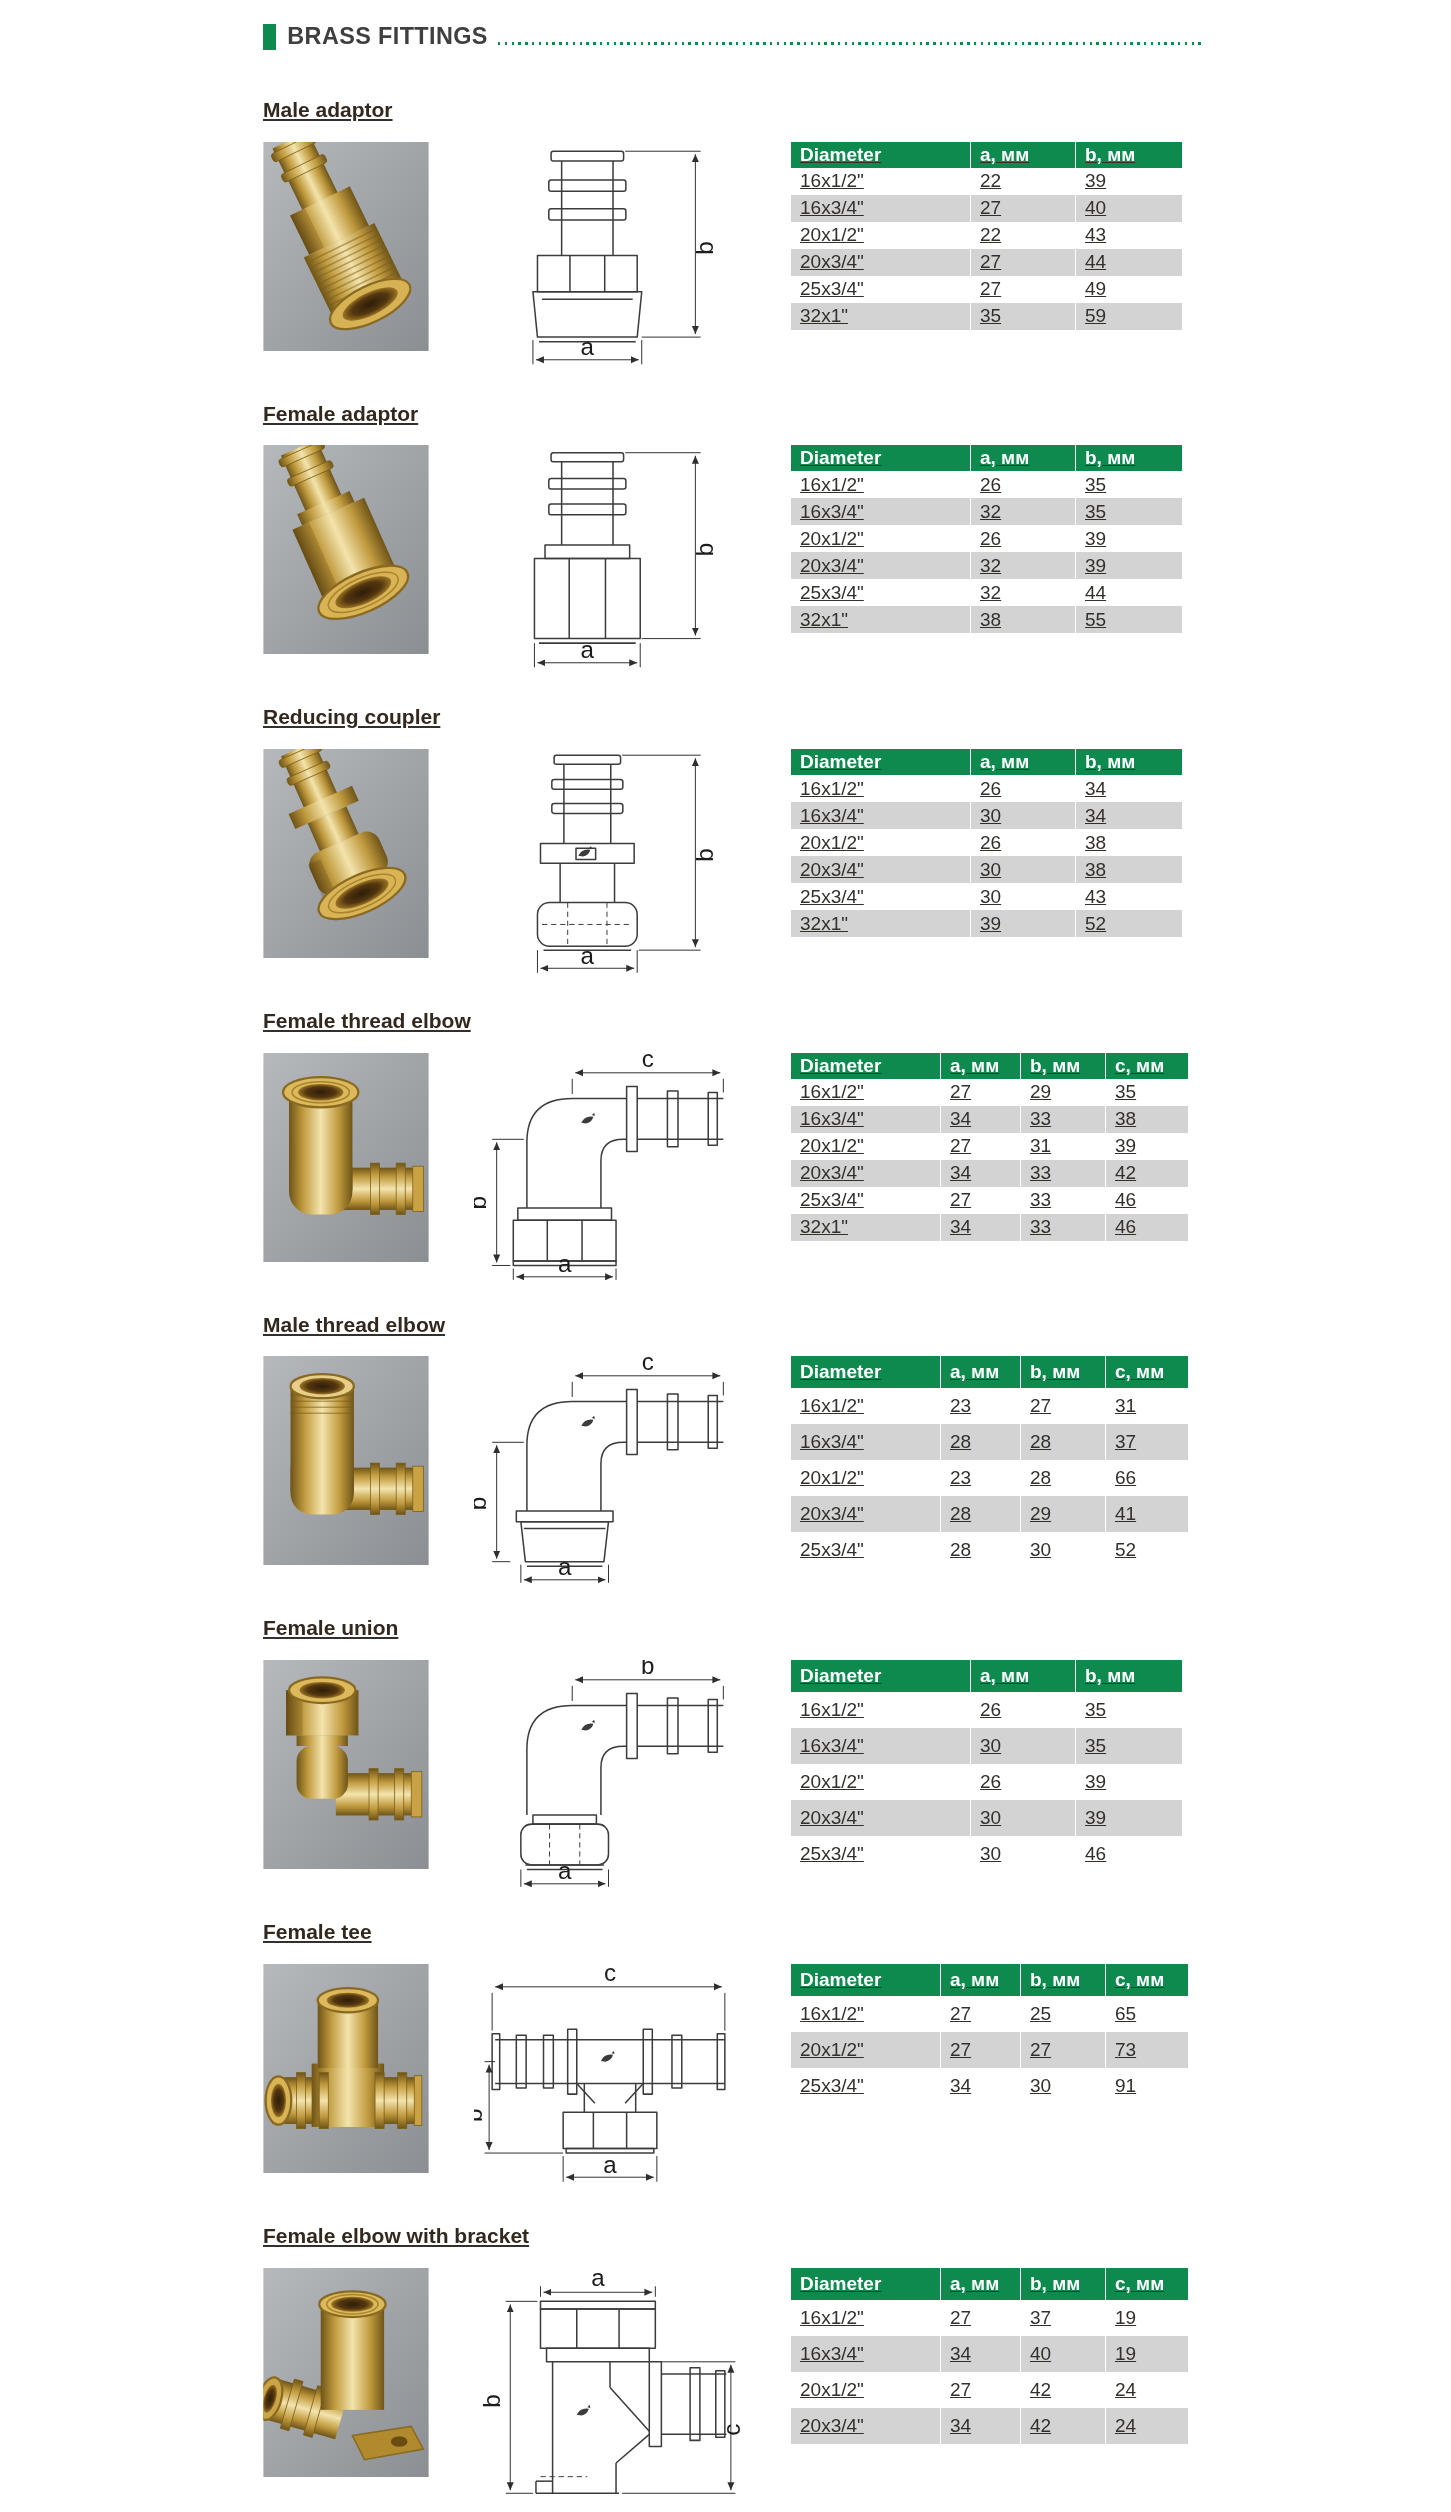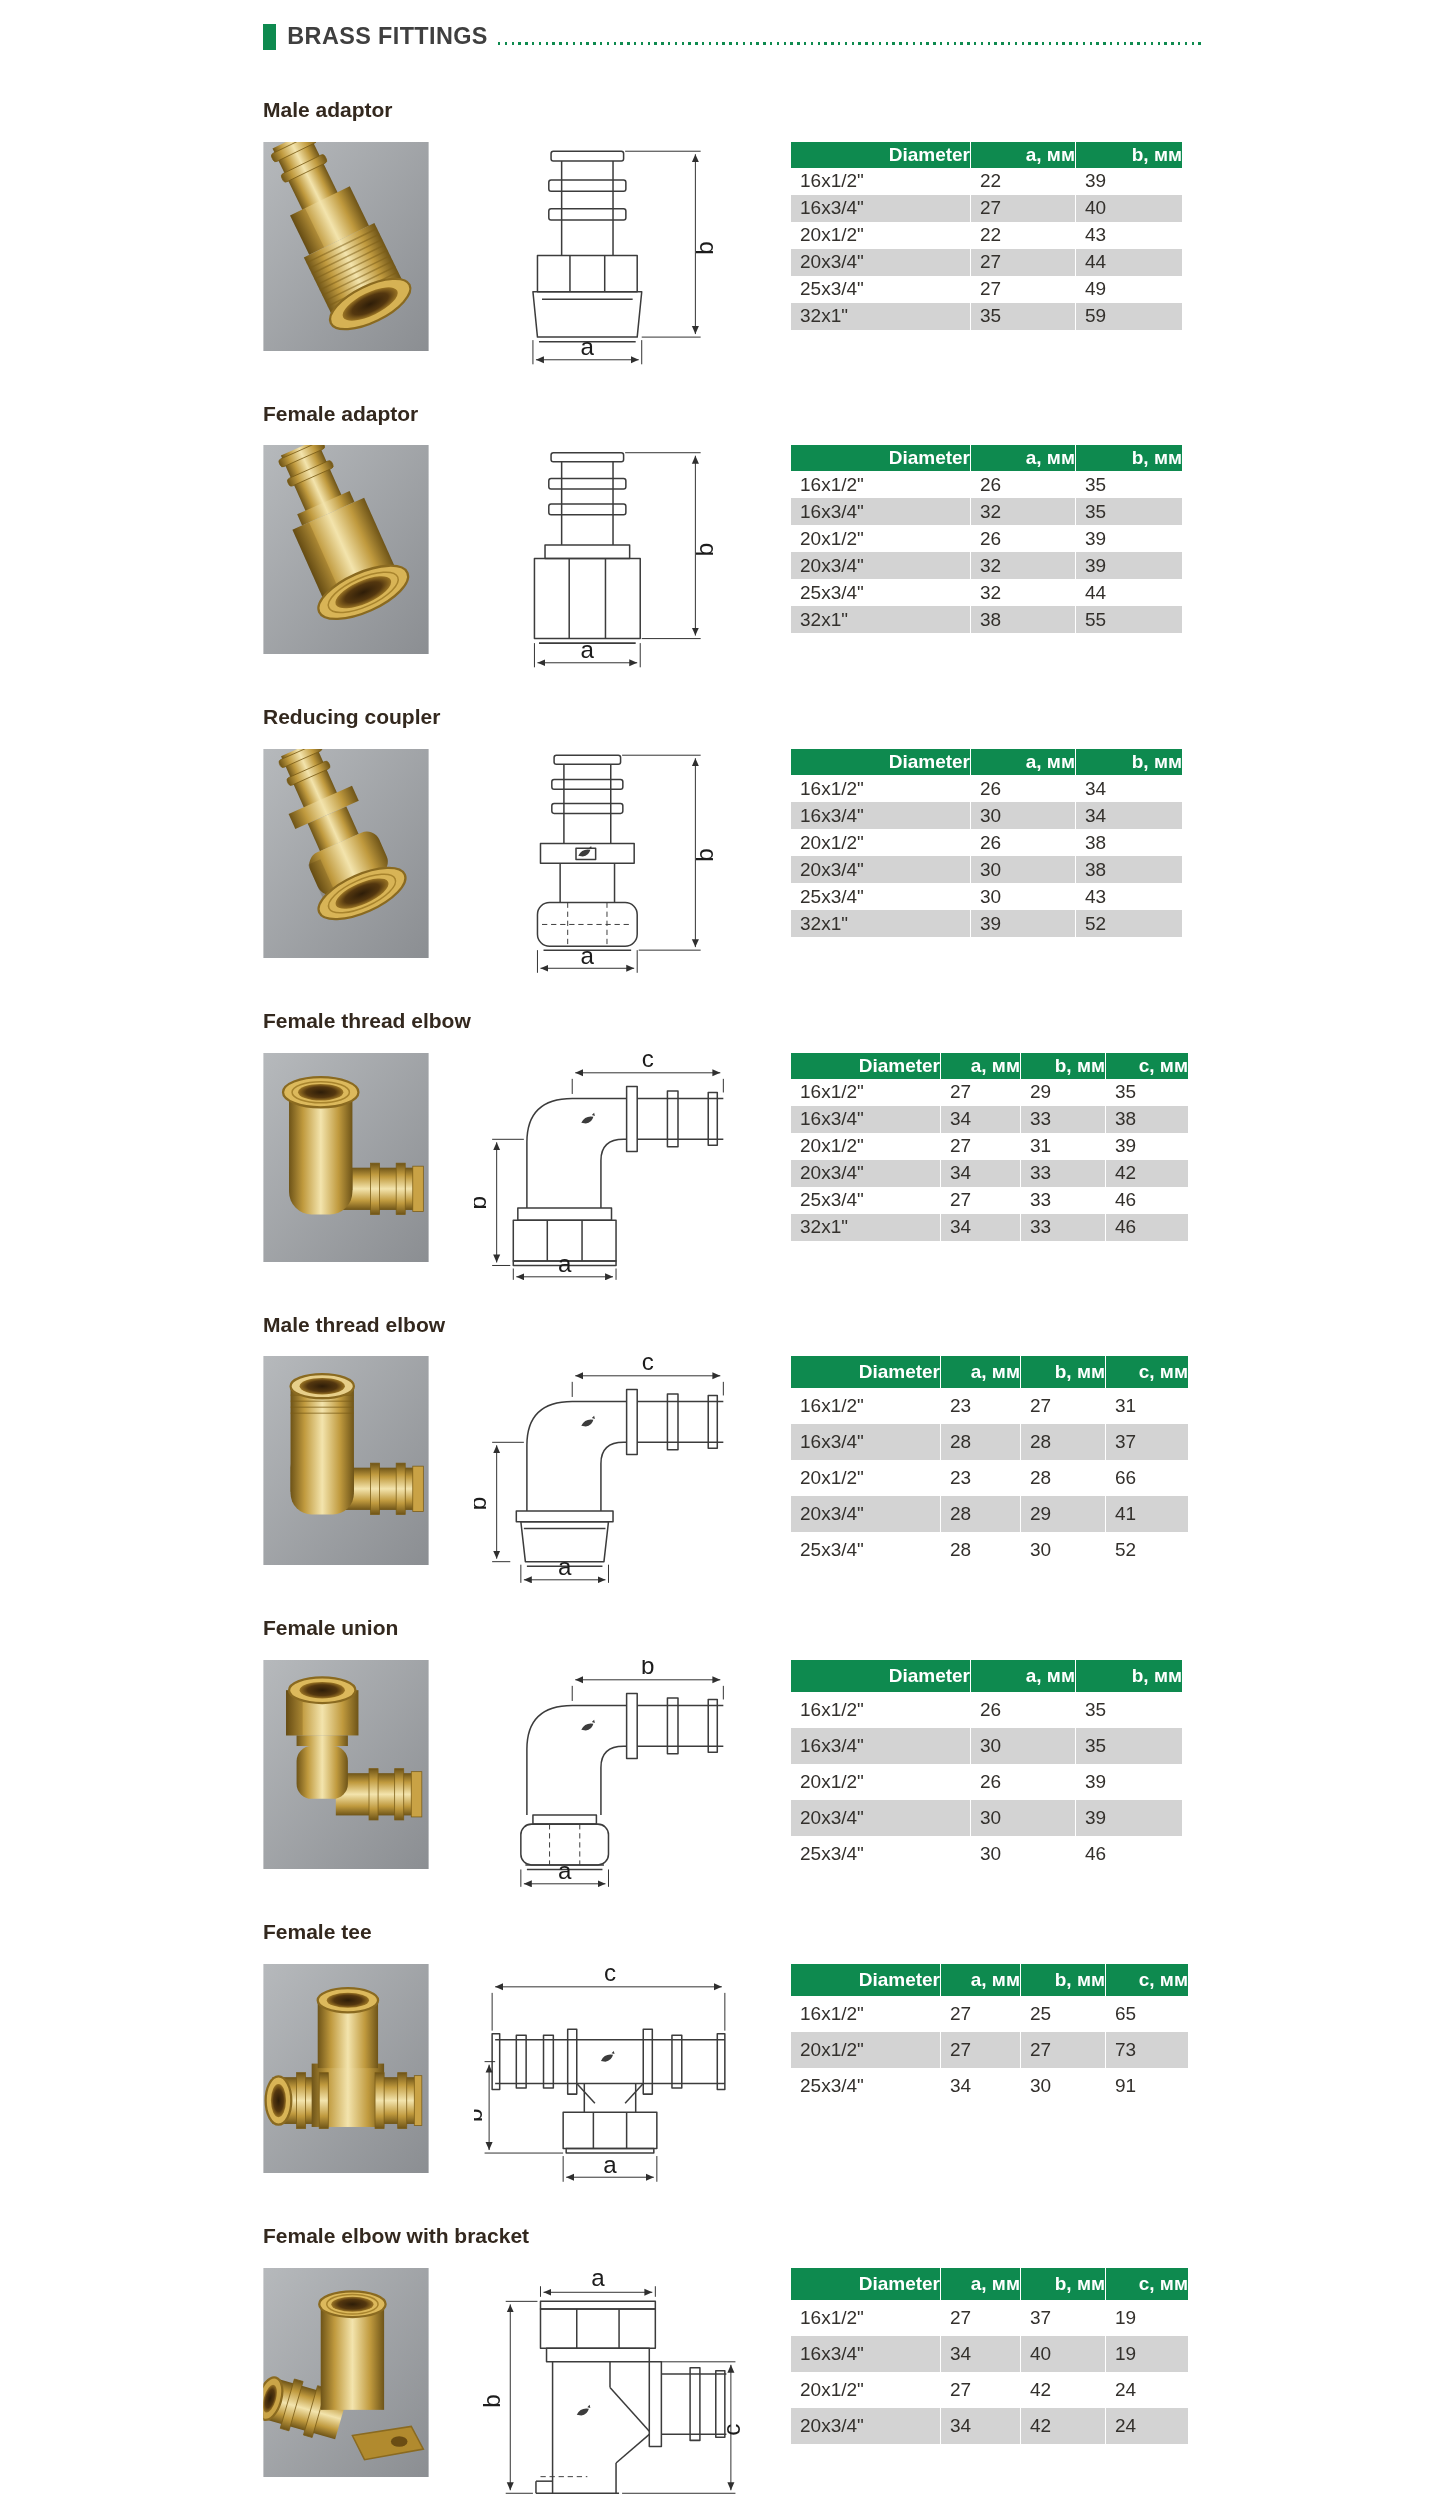--- a/index.html
+++ b/index.html
@@ -14,31 +14,31 @@
     font-family:"Liberation Sans",sans-serif;color:var(--ink);
   }
   .page{padding:23px 246px 45px 263px;}
   
   .cat-header{display:flex;align-items:center;margin-bottom:48px;height:27px;}
   .accent-block{width:13px;height:26px;background:var(--accent);margin-right:11.3px;flex:none;}
   .cat-title{font-size:23.4px;font-weight:700;color:#3f3f3f;margin:0;white-space:nowrap;letter-spacing:0.4px;}
   .dotted-leader{flex:1;height:3px;margin-left:10.6px;align-self:flex-end;margin-bottom:5.3px;
     background:repeating-linear-gradient(90deg,var(--accent) 0 2.3px,transparent 2.3px 6.8px);}
   
-  .product-section{margin-bottom:33px;}
+  .product-section{margin-bottom:33px;text-decoration:underline;}
   .section-title{font-size:21px;font-weight:700;color:#33281e;margin:0 0 19.7px 0;}
   .section-body{display:flex;align-items:flex-start;min-height:219px;}
   .photo{width:166px;height:209px;margin:0;flex:none;overflow:hidden;}
   .photo svg{display:block;}
   .drawing{width:361px;flex:none;display:flex;justify-content:center;align-items:flex-start;}
   
   .spec-table{border-collapse:separate;border-spacing:1.5px 0;flex:none;table-layout:fixed;}
   .spec-table th{
     background:var(--accent);color:#ffffff;font-size:19px;font-weight:700;
-    text-align:right;padding:0 0 0 9px;height:26px;white-space:nowrap;
+    text-align:left;padding:0 0 0 9px;height:26px;white-space:nowrap;
   }
   .spec-table td{
     font-size:19px;color:var(--ink);text-align:left;padding:0 0 0 9px;
     height:27px;white-space:nowrap;background:#ffffff;
   }
   .spec-table tbody tr:nth-child(even) td{background:var(--rowalt);}
   .spec-table.rows-roomy th{height:32px;}
   .spec-table.rows-roomy td{height:36px;}
   
   .tln{stroke:#3c3c3c;stroke-width:2;fill:none;stroke-linejoin:round;}

